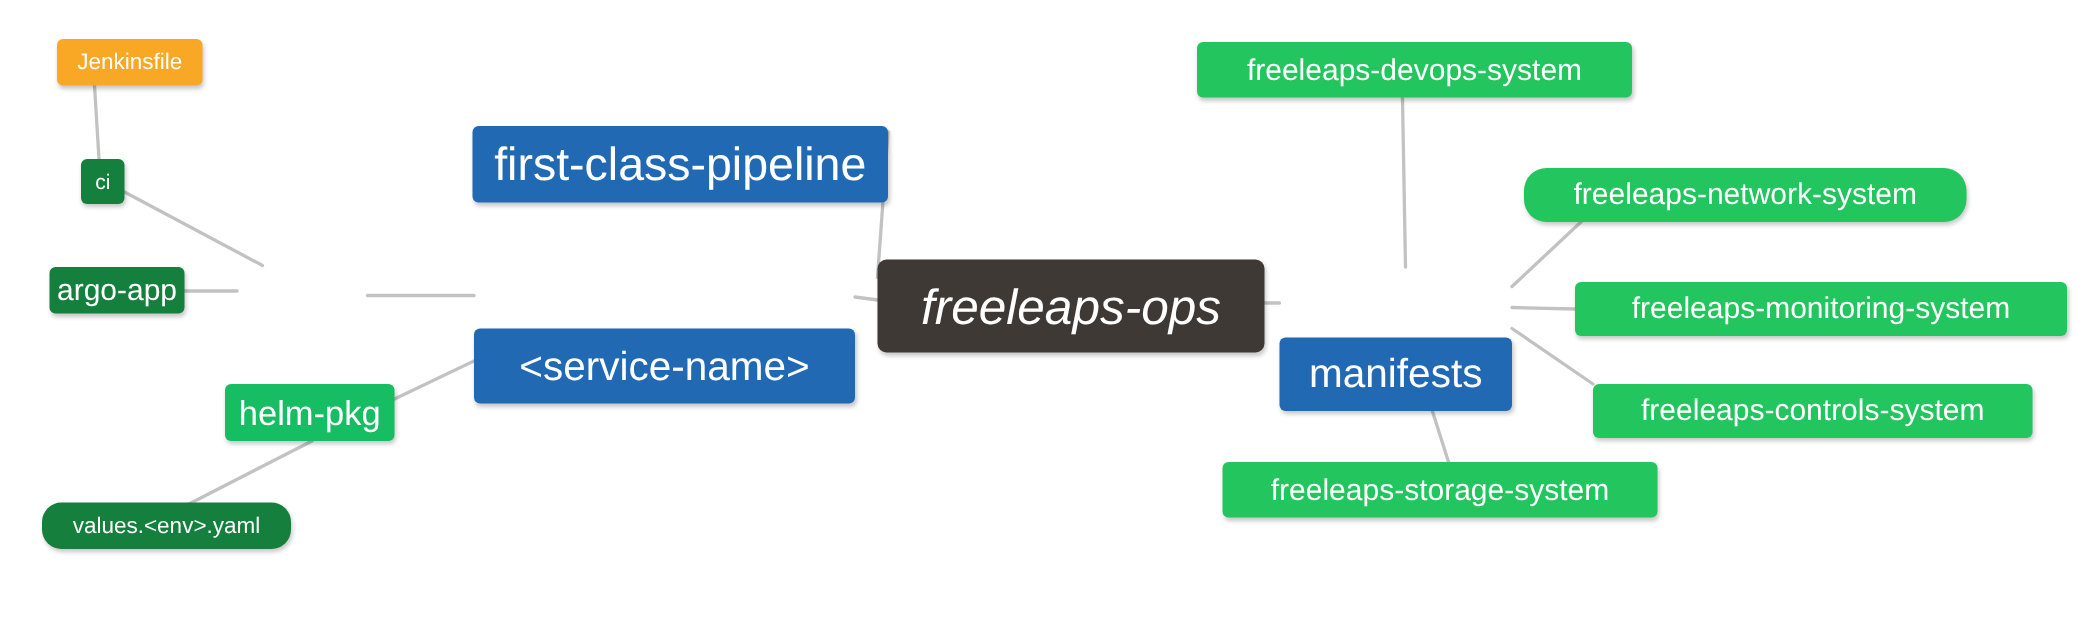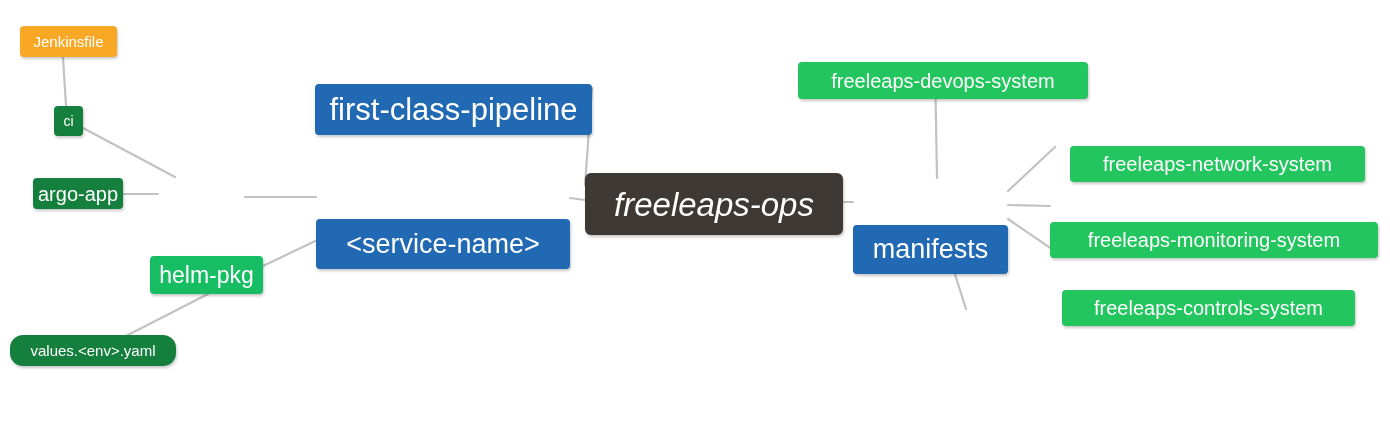--- a/index.html
+++ b/index.html
@@ -44,36 +44,35 @@
     font-size: 33px;
     border-radius: 6px;
     font-style: italic;
   }
   .node-blue {
     background: #2169b3;
     margin-top: 47px;
   }
   .node-green {
     background: #22c55e;
-    margin-top: 34px;
   }
   .node-green-dark {
     background: #17bd62;
   }
   .node-orange {
     background: #f9a826;
   }
   .node-red {
     background: #15803d;
   }
   .t-xl   { font-size: 31px; }
   .t-lg   { font-size: 27px; }
   .t-md   { font-size: 23px; }
   .t-sm   { font-size: 20px; }
-  .t-xs   { font-size: 15px; }
+  .t-xs   { font-size: 15px; margin-left: 18px; }
   .t-xxs  { font-size: 14px; }
 </style>
 </head>
 <body>
 
 <div id="mindmap-canvas">
 
   <svg id="edge-layer" viewBox="0 0 1390 421" width="1390" height="421" xmlns="http://www.w3.org/2000/svg">
     <g fill="none" stroke="#c2c2c2" stroke-width="2.2" stroke-linecap="round">
       <path d="M 585 185 L 592 88"></path>
@@ -107,20 +106,21 @@
   <div class="node node-orange t-xs" style="left:20px; top:26px; width:97px; height:31px;">Jenkinsfile</div>
 
   <div class="node node-red t-xxs" style="left:54px; top:106px; width:29px; height:30px;">ci</div>
 
   <div class="node node-red t-sm" style="left:33px; top:178px; width:90px; height:31px;">argo-app</div>
 
   <div class="node node-red t-xs" style="left:10px; top:335px; width:166px; height:31px;border-radius:13px;">values.&lt;env&gt;.yaml</div>
 
   <div class="node node-green t-sm" style="left:798px; top:28px; width:290px; height:37px;">freeleaps-devops-system</div>
 
-  <div class="node node-green t-sm" style="left:1070px; top:112px; width:295px; height:36px;">freeleaps-network-system</div>
+  <div class="node node-green t-sm" style="left:1016px; top:112px; width:295px; height:36px;border-radius:15px;">freeleaps-network-system</div>
 
   <div class="node node-green t-sm" style="left:1050px; top:188px; width:328px; height:36px;">freeleaps-monitoring-system</div>
 
   <div class="node node-green t-sm" style="left:1062px; top:256px; width:293px; height:36px;">freeleaps-controls-system</div>
 
+  <div class="node node-green t-sm" style="left:815px; top:308px; width:290px; height:37px;">freeleaps-storage-system</div>
 
 </div>
 
 </body></html>

